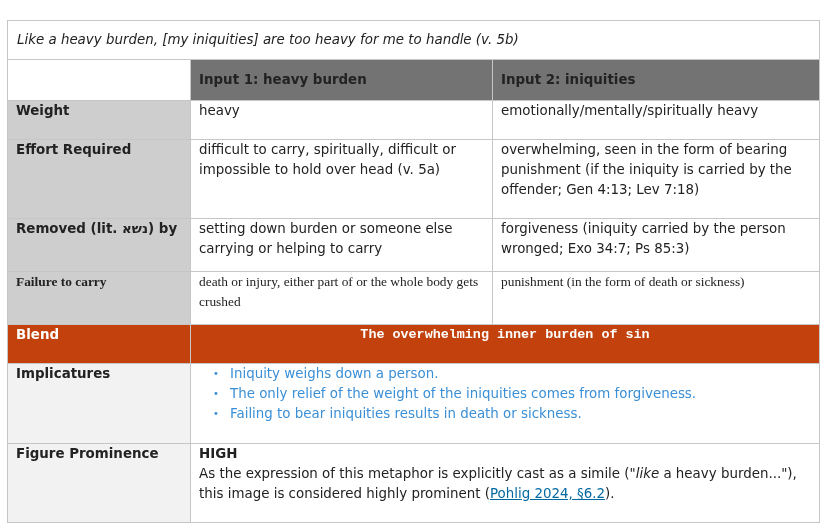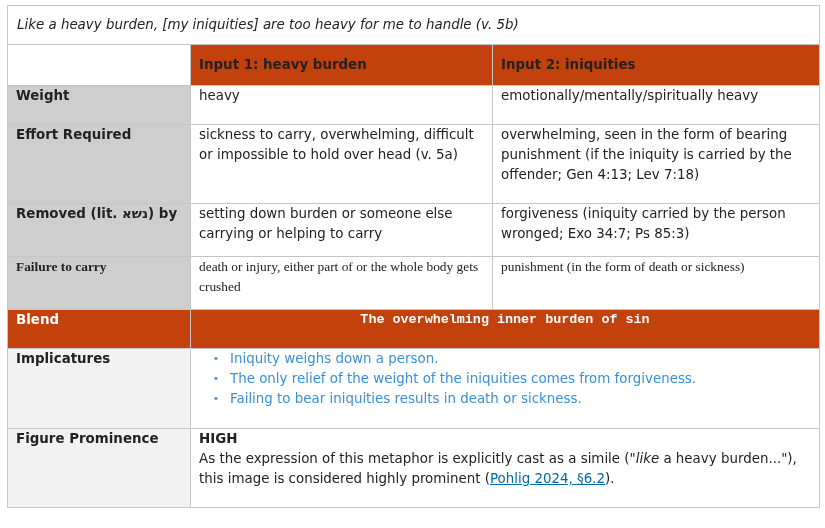--- a/index.html
+++ b/index.html
@@ -1,27 +1,27 @@
 <!DOCTYPE html>
 <html><head>
 <meta charset="utf-8">
 <style>
   html, body { margin: 0; padding: 0; background: #ffffff; }
   body { width: 825px; height: 528px; position: relative; font-family: "DejaVu Sans", sans-serif; color: #222222; }
   table.mt {
-    position: absolute; left: 7px; top: 5px;
+    position: absolute; left: 7px; top: 20px;
     width: 812px; border-collapse: collapse; table-layout: fixed;
     font-size: 13.4px; line-height: 20px;
   }
   table.mt td { border: 1px solid #c6c6c6; vertical-align: top; padding: 0 8px; }
   col.c1 { width: 183px; }
   col.c2 { width: 302px; }
   col.c3 { width: 327px; }
   .title-cell { height: 38px; vertical-align: middle !important; font-style: italic; padding-left: 9px !important; }
-  .hdr { background: #c2410c; font-weight: bold; height: 40px; vertical-align: middle !important; }
+  .hdr { background: #737373; font-weight: bold; height: 40px; vertical-align: middle !important; }
   .hdr-empty { background: #ffffff; }
   .lab { background: #cecece; font-weight: bold; }
   .r-weight td { height: 38px; vertical-align: middle; }
   .r-effort td { height: 78px; padding-top: 8px; }
   .r-removed td { height: 52px; padding-top: 8px; }
   .r-fail td { height: 52px; padding-top: 8px; font-family: Liberation Serif, serif; }
   .r-blend td { background: #c2410c; color: #ffffff; font-weight: bold; height: 38px; vertical-align: middle; }
   .r-blend .blend-val { text-align: center; font-family: Liberation Mono, monospace; }
   .r-impl td { height: 79px; vertical-align: middle; }
   .r-impl .lab-light { background: #f2f2f2; font-weight: bold; }
@@ -52,21 +52,21 @@
     <td class="hdr">Input 1: heavy burden</td>
     <td class="hdr">Input 2: iniquities</td>
   </tr>
   <tr class="r-weight">
     <td class="lab">Weight</td>
     <td>heavy</td>
     <td>emotionally/mentally/spiritually heavy</td>
   </tr>
   <tr class="r-effort">
     <td class="lab">Effort Required</td>
-    <td>sickness to carry, overwhelming, difficult or impossible to hold over head (v. 5a)</td>
+    <td>difficult to carry, spiritually, difficult or impossible to hold over head (v. 5a)</td>
     <td>overwhelming, seen in the form of bearing punishment (if the iniquity is carried by the offender; Gen 4:13; Lev 7:18)</td>
   </tr>
   <tr class="r-removed">
     <td class="lab">Removed (lit. נשא) by</td>
     <td>setting down burden or someone else carrying or helping to carry</td>
     <td>forgiveness (iniquity carried by the person wronged; Exo 34:7; Ps 85:3)</td>
   </tr>
   <tr class="r-fail">
     <td class="lab">Failure to carry</td>
     <td>death or injury, either part of or the whole body gets crushed</td>

